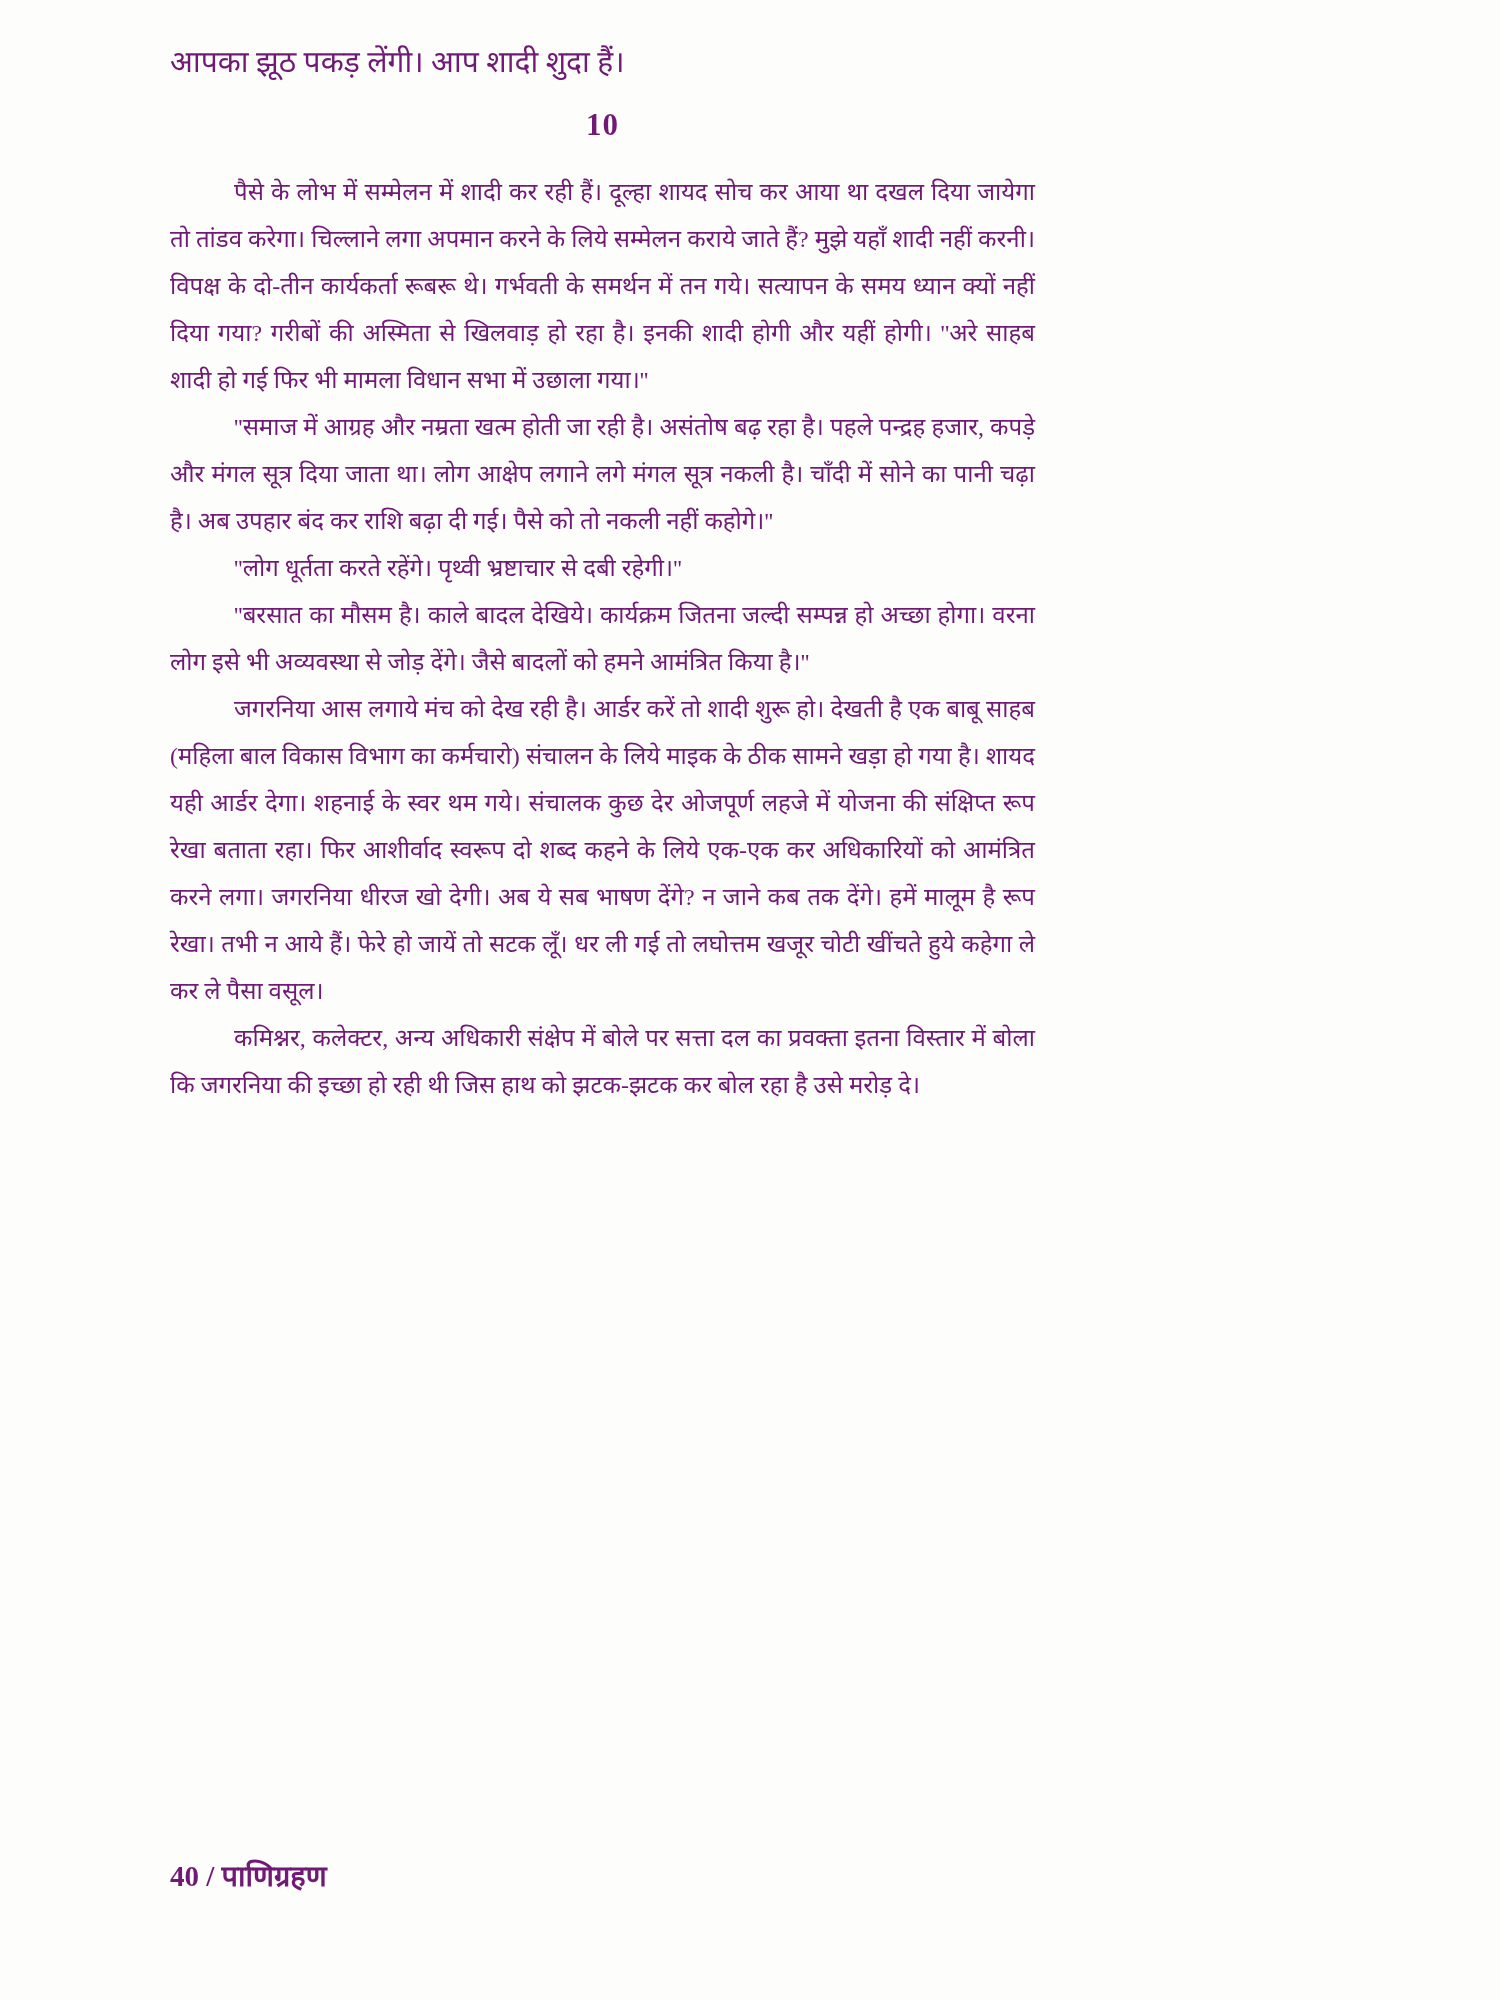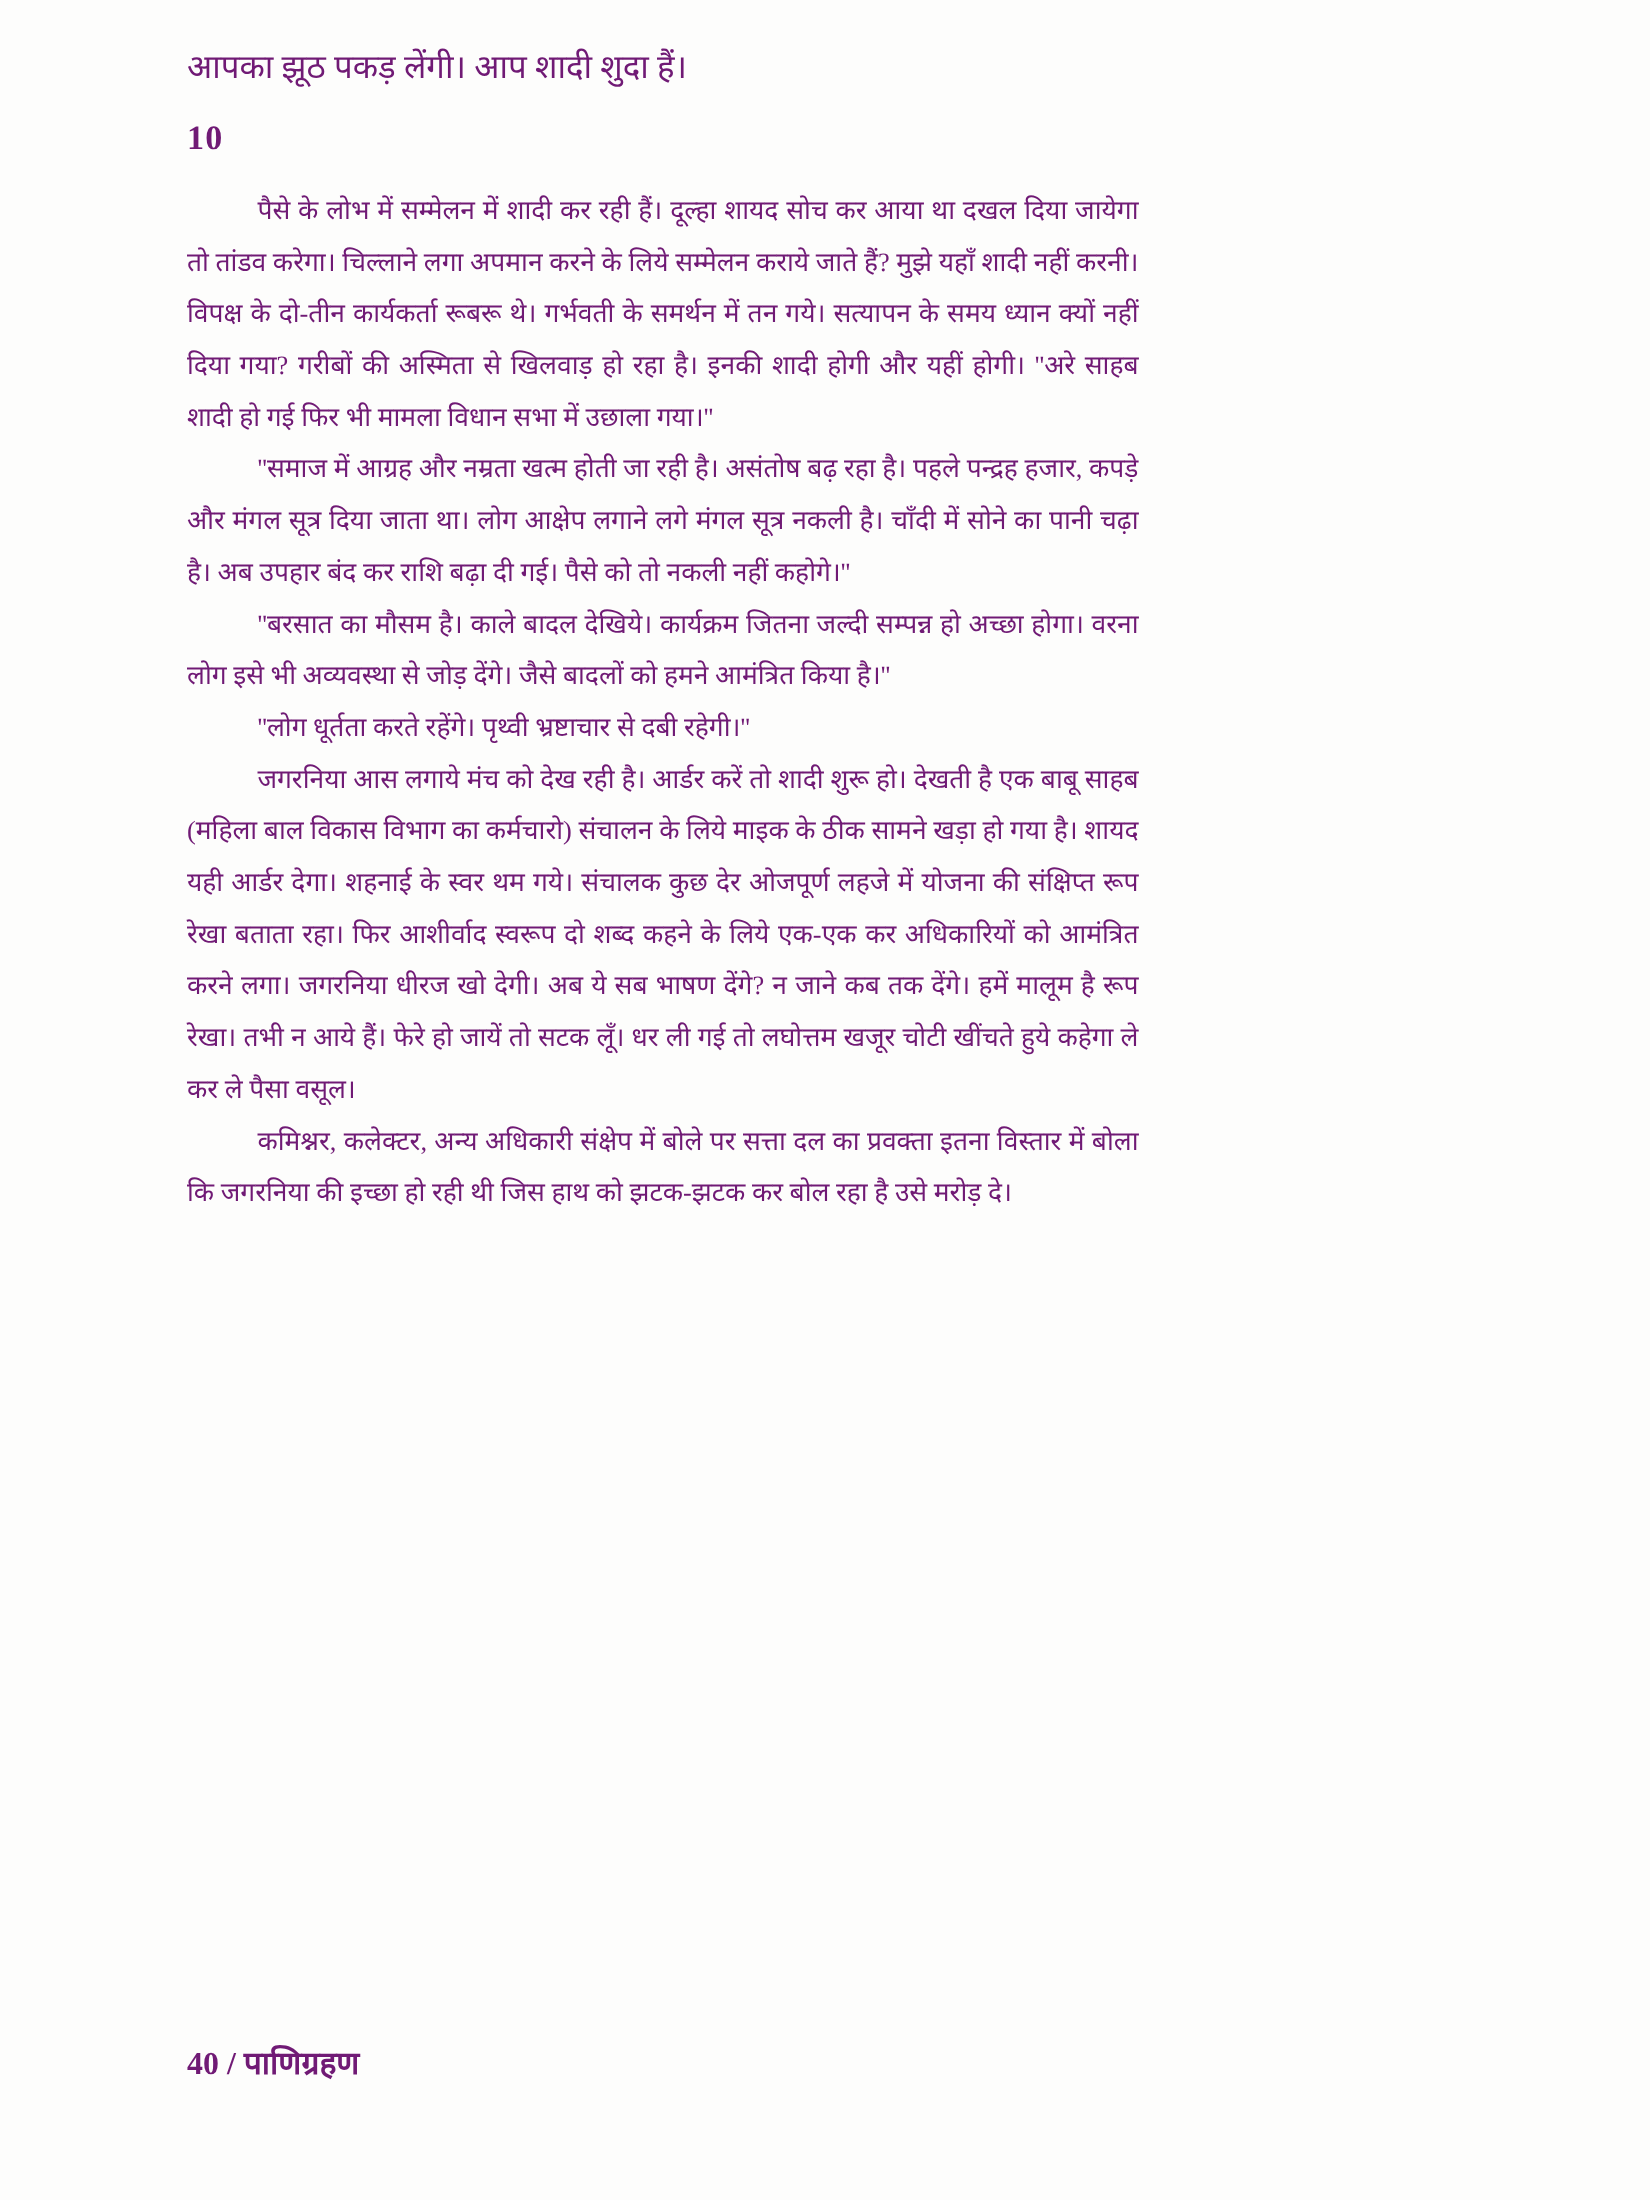--- a/index.html
+++ b/index.html
@@ -23,20 +23,21 @@
     width: 865px;
   }
   .leading-line {
     margin: 0 0 8px 0;
     font-size: 30px;
     line-height: 47px;
     text-indent: 0;
   }
   .chapter {
     margin: 22px 0 26px 0;
+    text-align: center;
     font-size: 31px;
     font-weight: bold;
     letter-spacing: 1px;
   }
   p.body-para {
     margin: 0;
     font-size: 24px;
     line-height: 47px;
     text-align: justify;
     text-indent: 64px;
@@ -56,23 +57,23 @@
 <div class="page">
   <div class="content">
     <p class="leading-line">आपका झूठ पकड़ लेंगी। आप शादी शुदा हैं।</p>
 
     <h2 class="chapter">10</h2>
 
     <p class="body-para">पैसे के लोभ में सम्मेलन में शादी कर रही हैं। दूल्हा शायद सोच कर आया था दखल दिया जायेगा तो तांडव करेगा। चिल्लाने लगा अपमान करने के लिये सम्मेलन कराये जाते हैं? मुझे यहाँ शादी नहीं करनी। विपक्ष के दो-तीन कार्यकर्ता रूबरू थे। गर्भवती के समर्थन में तन गये। सत्यापन के समय ध्यान क्यों  नहीं दिया गया? गरीबों की अस्मिता से खिलवाड़ हो रहा है। इनकी शादी होगी और यहीं होगी। ''अरे साहब शादी हो गई फिर भी मामला विधान सभा में उछाला गया।''</p>
 
     <p class="body-para">''समाज में आग्रह और नम्रता खत्म  होती जा रही है। असंतोष बढ़ रहा है। पहले पन्द्रह हजार, कपड़े और मंगल सूत्र दिया जाता था। लोग आक्षेप लगाने लगे मंगल सूत्र नकली है। चाँदी में सोने का पानी चढ़ा है। अब उपहार बंद कर राशि बढ़ा दी गई। पैसे को तो नकली नहीं कहोगे।''</p>
 
+    <p class="body-para">''लोग धूर्तता करते रहेंगे। पृथ्वी भ्रष्टाचार से दबी रहेगी।''</p>
+
     <p class="body-para">''बरसात का मौसम है। काले बादल देखिये। कार्यक्रम जितना जल्दी सम्पन्न  हो अच्छा होगा। वरना लोग इसे भी अव्यवस्था से जोड़ देंगे। जैसे बादलों को हमने आमंत्रित किया है।''</p>
-
-    <p class="body-para">''लोग धूर्तता करते रहेंगे। पृथ्वी भ्रष्टाचार से दबी रहेगी।''</p>
 
     <p class="body-para">जगरनिया आस लगाये मंच को देख रही है। आर्डर करें तो शादी शुरू हो। देखती है एक बाबू साहब (महिला बाल विकास विभाग का कर्मचारो) संचालन के लिये माइक के ठीक सामने खड़ा हो गया है। शायद यही आर्डर देगा। शहनाई के स्वर थम गये। संचालक कुछ देर ओजपूर्ण लहजे में योजना की संक्षिप्त रूप रेखा बताता रहा। फिर आशीर्वाद स्वरूप दो शब्द कहने के लिये एक-एक कर अधिकारियों को आमंत्रित करने लगा। जगरनिया धीरज खो देगी। अब ये सब भाषण देंगे? न जाने कब तक देंगे। हमें मालूम है रूप रेखा। तभी न आये हैं। फेरे हो जायें तो सटक लूँ। धर ली गई तो लघोत्तम खजूर चोटी खींचते हुये कहेगा ले कर ले पैसा वसूल।</p>
 
     <p class="body-para">कमिश्नर, कलेक्टर, अन्य अधिकारी संक्षेप में बोले पर सत्ता दल का प्रवक्ता इतना विस्तार में बोला कि जगरनिया की इच्छा हो रही थी जिस हाथ को झटक-झटक कर बोल रहा है उसे मरोड़ दे।</p>
 
   </div>
 
   <div class="footer">40 / पाणिग्रहण</div>
 </div>
 

